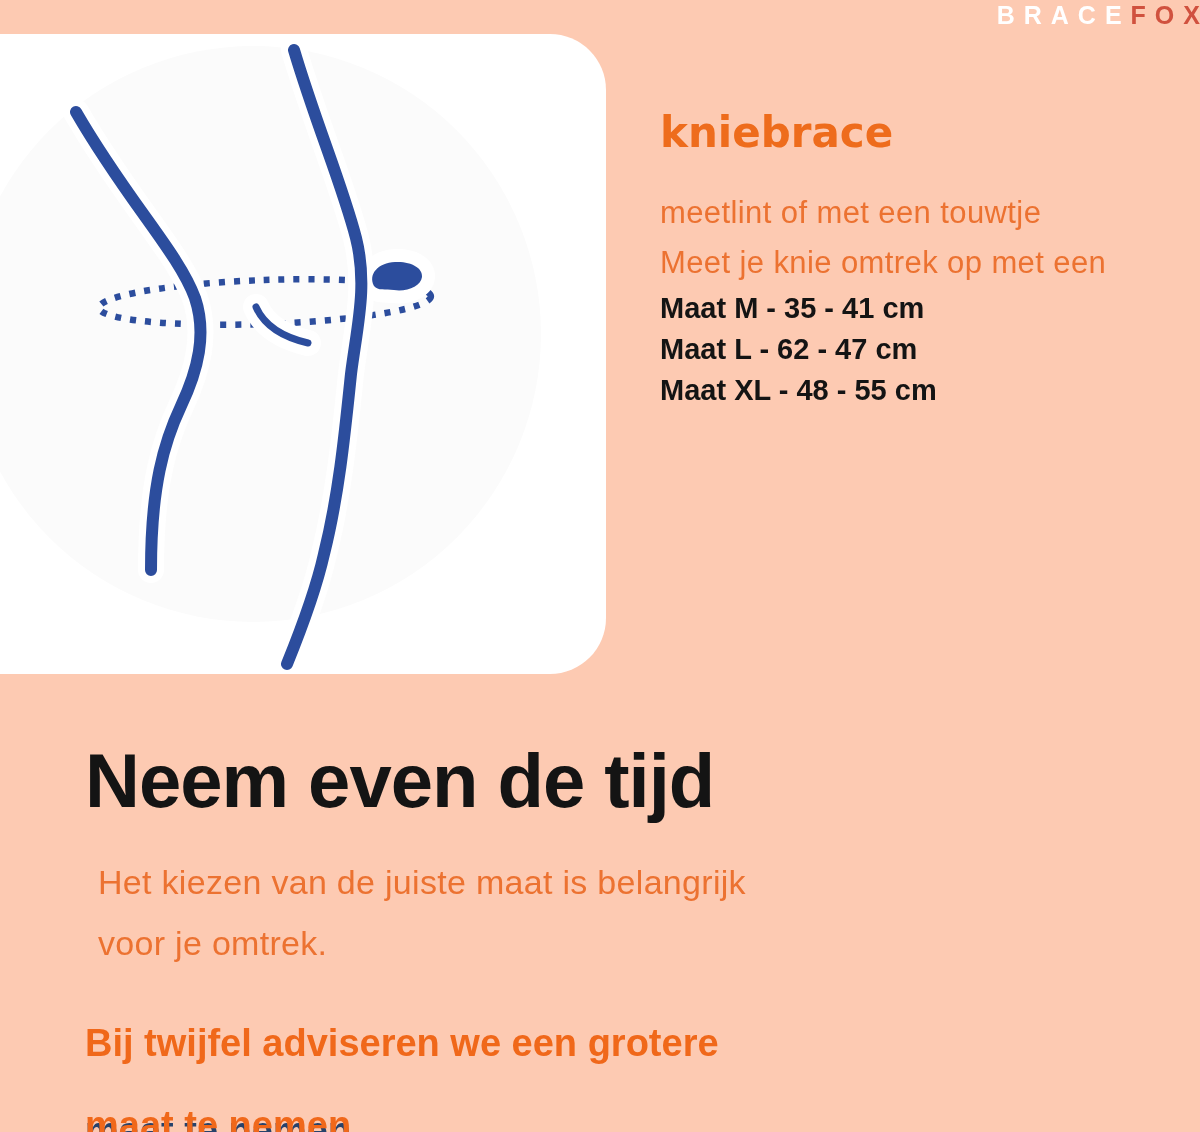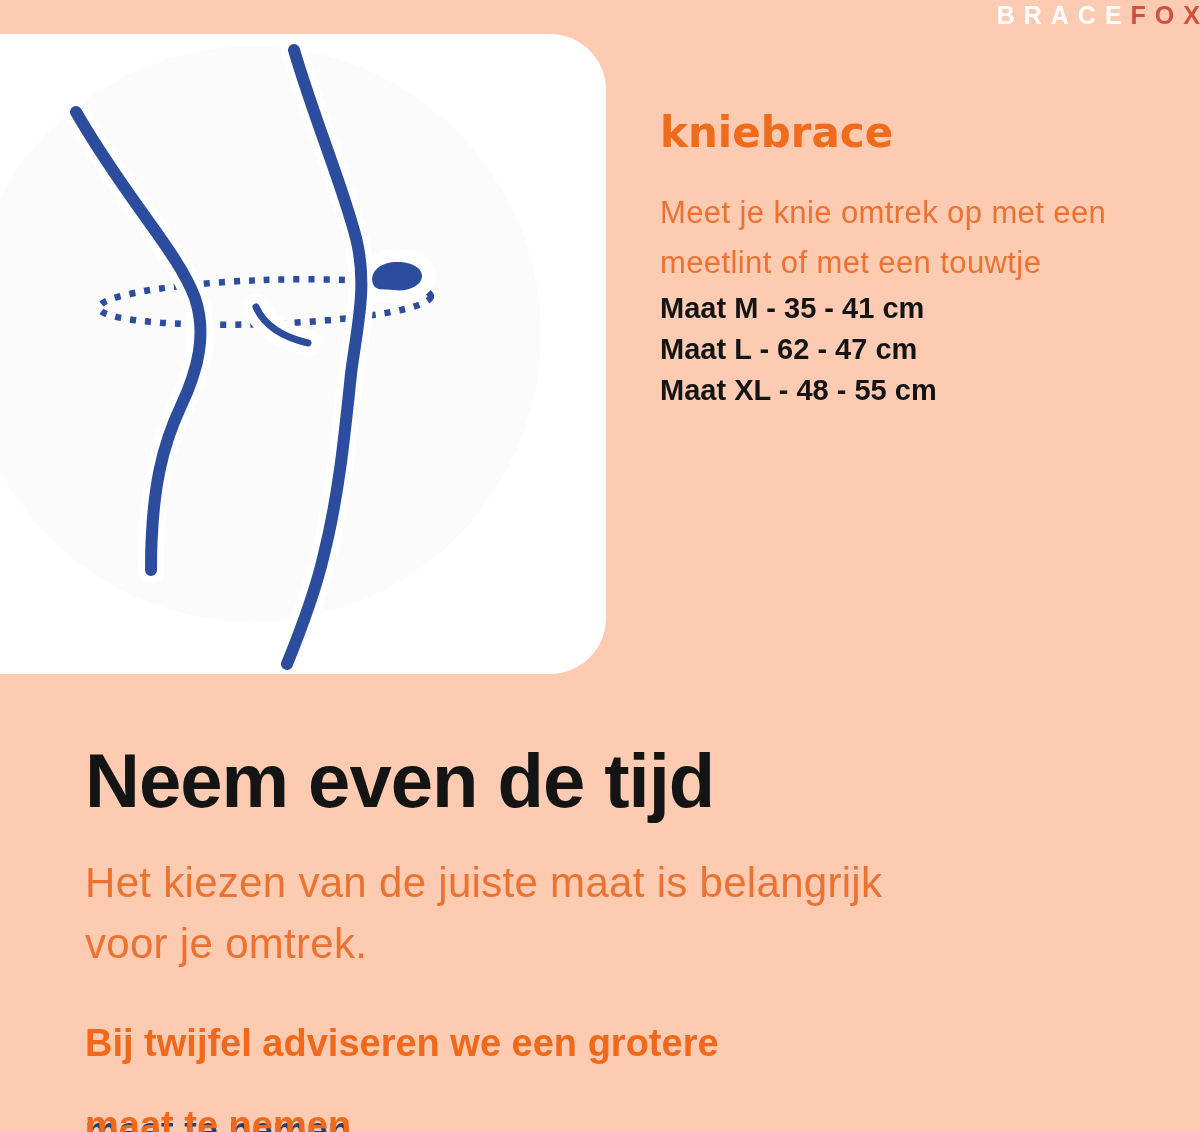--- a/index.html
+++ b/index.html
@@ -54,22 +54,22 @@
 
   
   .bottom{position:absolute; left:85px; top:736px; width:1040px;}
   .bottom-heading{
     font-family:Liberation Sans, sans-serif;
     font-size:76px; font-weight:800; letter-spacing:-1px; line-height:90px;
     color:var(--text-black); white-space:nowrap;
   }
   .bottom-paragraph{
     margin-top:26px;
-    font-size:42px; line-height:61px; letter-spacing:0.3px;
-    color:var(--body-orange); white-space:nowrap;
+    font-size:34px; line-height:61px; letter-spacing:0.3px;
+    color:var(--body-orange); white-space:nowrap;margin-left:13px;
   }
   .bottom-note{
     margin-top:40px;
     font-size:38px; font-weight:700; line-height:58px;
     color:var(--note-orange); white-space:nowrap;
   }
   .note-line-cut{ text-shadow:0 6px 0 var(--note-shadow-navy);margin-top:24px; }
 </style>
 </head>
 <body>
@@ -101,22 +101,22 @@
     </g>
     <path fill="var(--illustration-blue)" d="M 374 252 C 368 240, 378 229, 395 228 C 411 227, 423 234, 422 243 C 421 252, 407 258, 394 256 C 385 255, 378 257, 374 252 Z"></path>
   </svg>
 </div>
 
 <div class="panel">
   <div class="panel-title">
     <div>kniebrace</div>
   </div>
   <div class="panel-sub">
+    <div>meetlint of met een touwtje</div>
     <div>Meet je knie omtrek op met een</div>
-    <div>meetlint of met een touwtje</div>
   </div>
   <ul class="size-list">
     <li>Maat M - 35 - 41 cm</li>
     <li>Maat L - 62 - 47 cm</li>
     <li>Maat XL - 48 - 55 cm</li>
   </ul>
 </div>
 
 <div class="bottom">
   <h1 class="bottom-heading">Neem even de tijd</h1>

